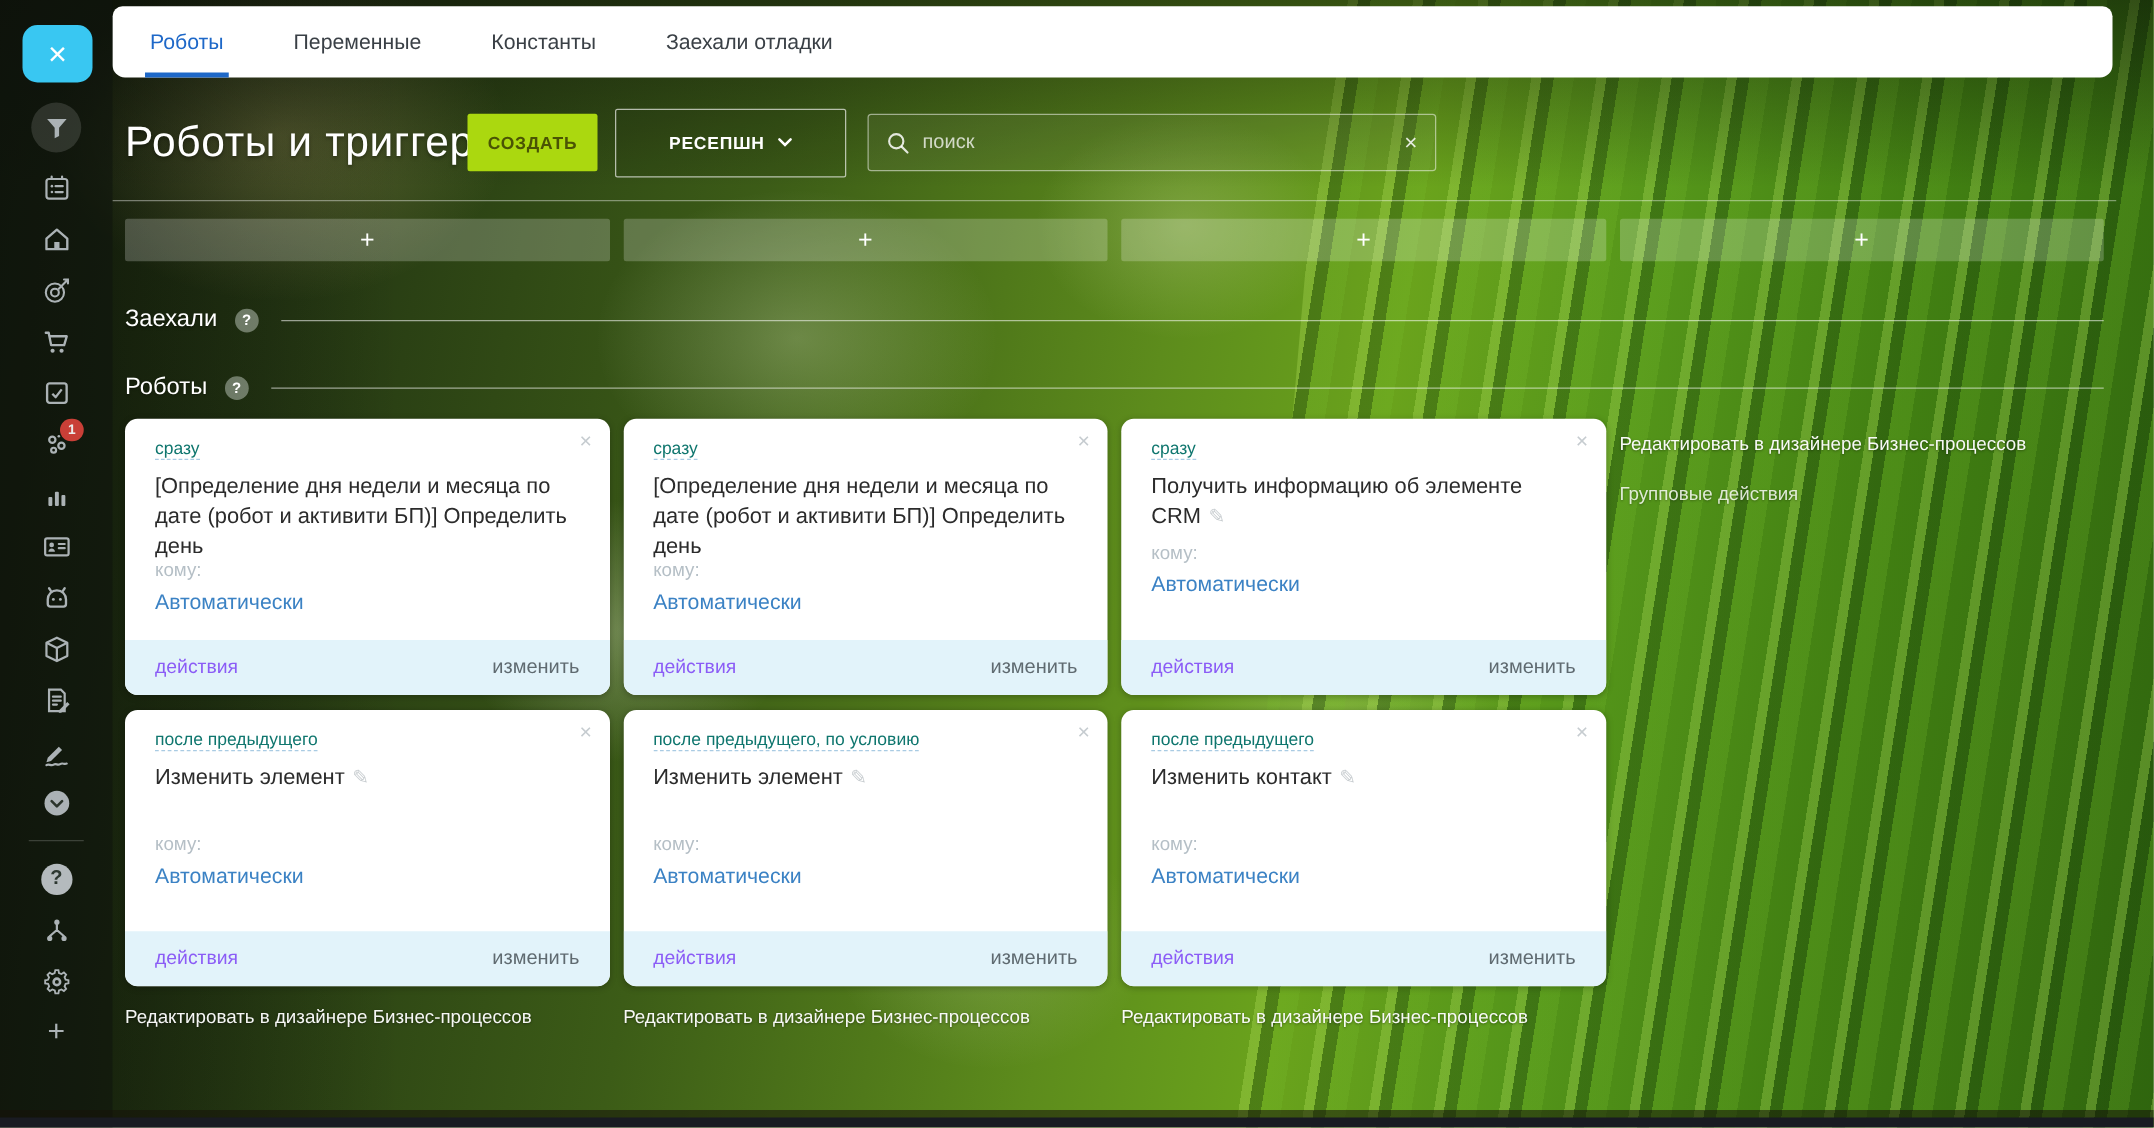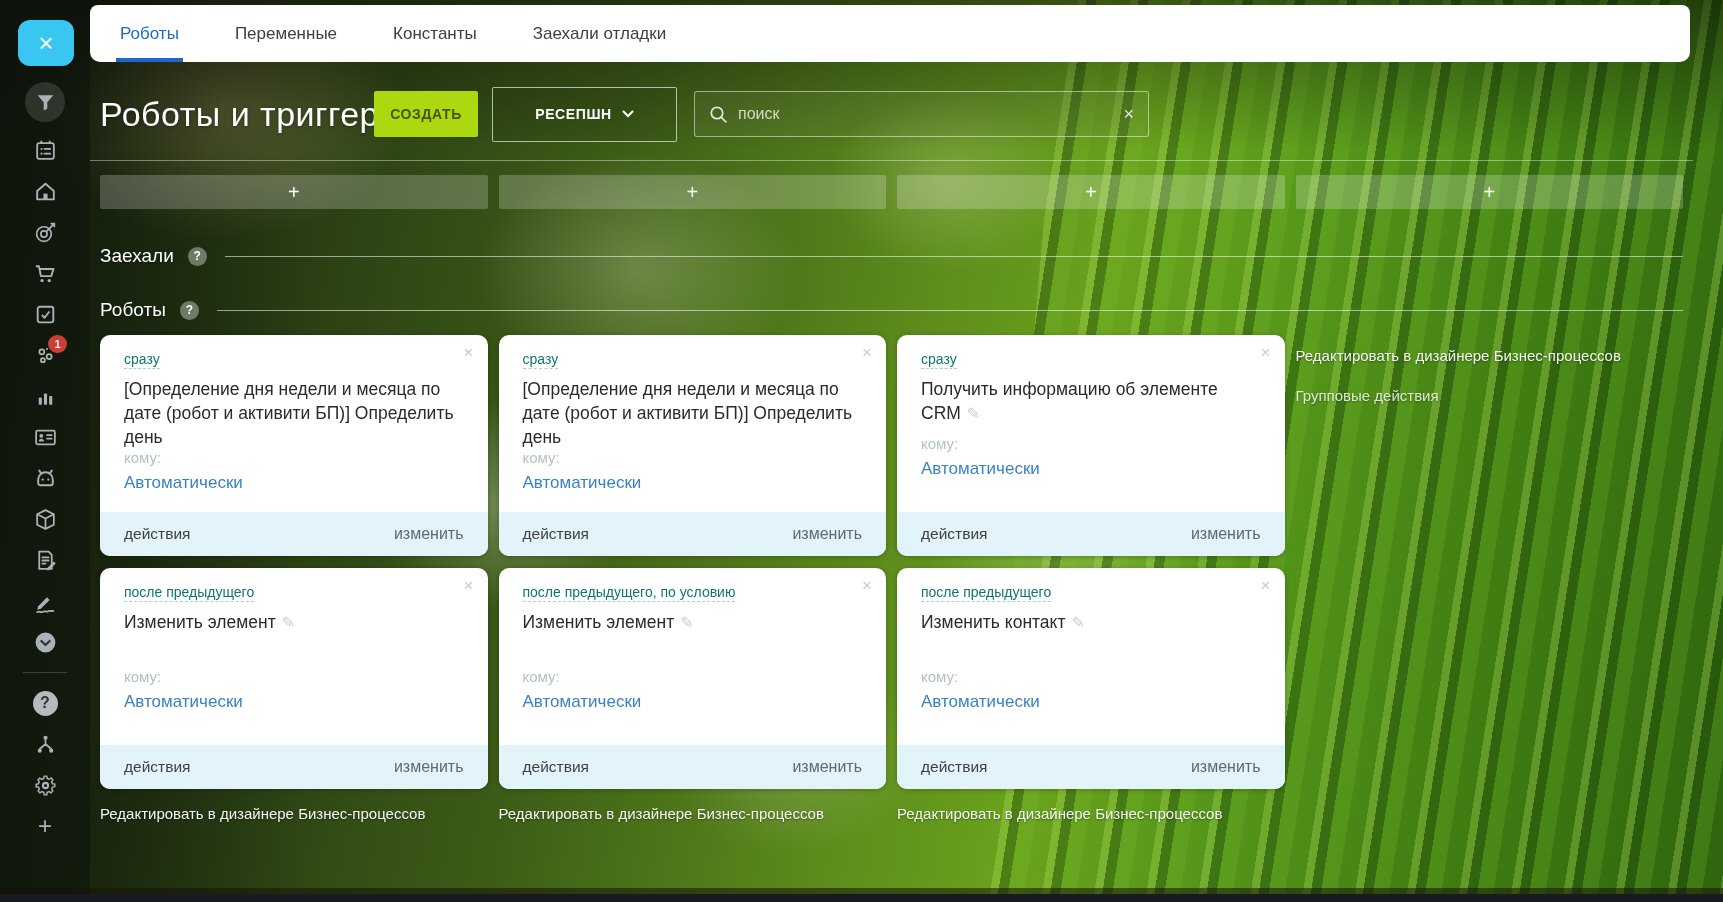--- a/index.html
+++ b/index.html
@@ -98,21 +98,21 @@
   .trigger-link { display:inline-block; color:#0f766e; font-size:14px;
     border-bottom:1px dashed #a9cbe3; padding-bottom:1px; cursor:pointer; }
   .card-title { margin-top:8px; min-height:58px; color:#2b2b2b; font-size:17.5px; line-height:1.38; }
   .pencil { color:#c9ced1; font-size:16px; margin-left:6px; cursor:pointer; }
   .to-label { color:#b5bfc6; font-size:15px; }
   .assignee { margin-top:7px; color:#3b82c4; font-size:17px; cursor:pointer; display:inline-block; }
   .card-close { position:absolute; top:9px; right:14px; color:#c6ccd0; font-size:17px;
     line-height:1; cursor:pointer; }
   .card-footer { height:44px; background:#e2f3fa; display:flex; align-items:center;
     justify-content:space-between; padding:0 24px; }
-  .actions-link { color:#404040; font-size:15.5px; cursor:pointer; }
+  .actions-link { color:#8b5cf6; font-size:15.5px; cursor:pointer; }
   .edit-link { color:#5f6a70; font-size:16px; cursor:pointer; }
 
   .side-links { padding-top:12px; }
   .white-link { display:block; color:rgba(255,255,255,0.96); font-size:15px;
     text-shadow:0 1px 2px rgba(0,0,0,0.4); cursor:pointer; }
   .side-links .white-link + .white-link { margin-top:23px; opacity:0.85; }
   .designer-row { margin-top:16px; }
 
   .bottom-strip { position:absolute; left:0; right:0; bottom:0; height:8px;
     background:#191b22; z-index:6; }

